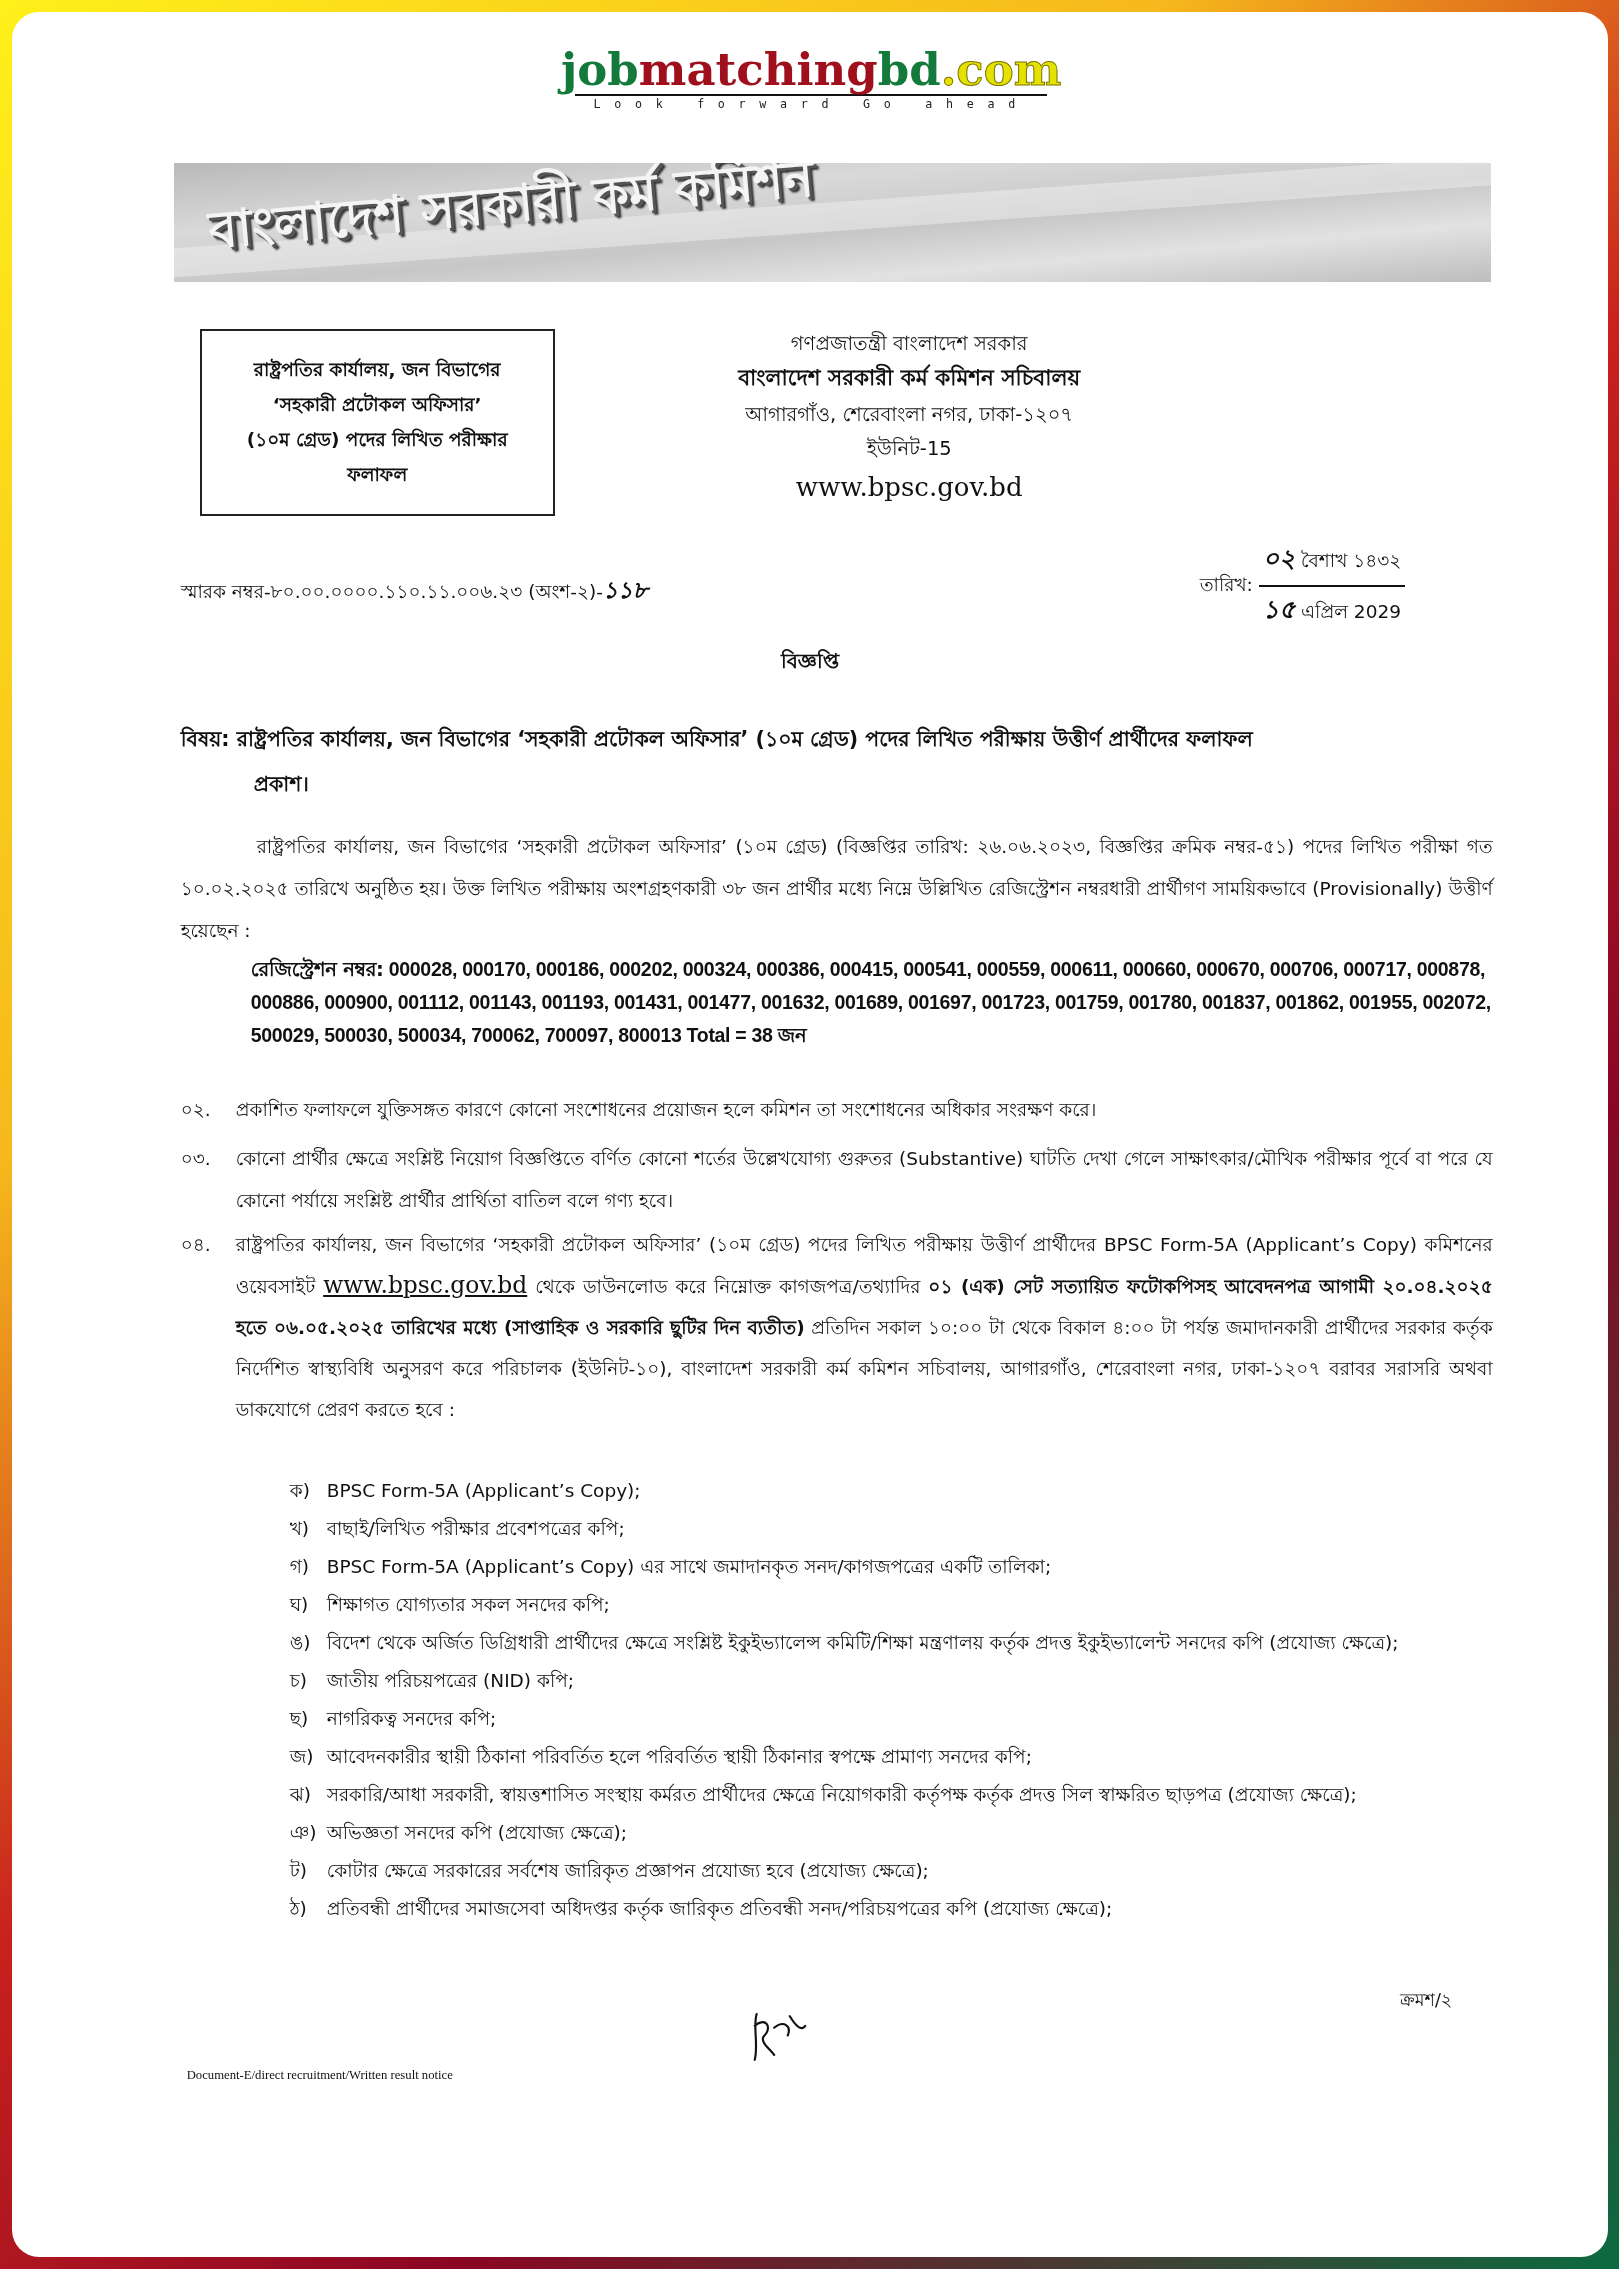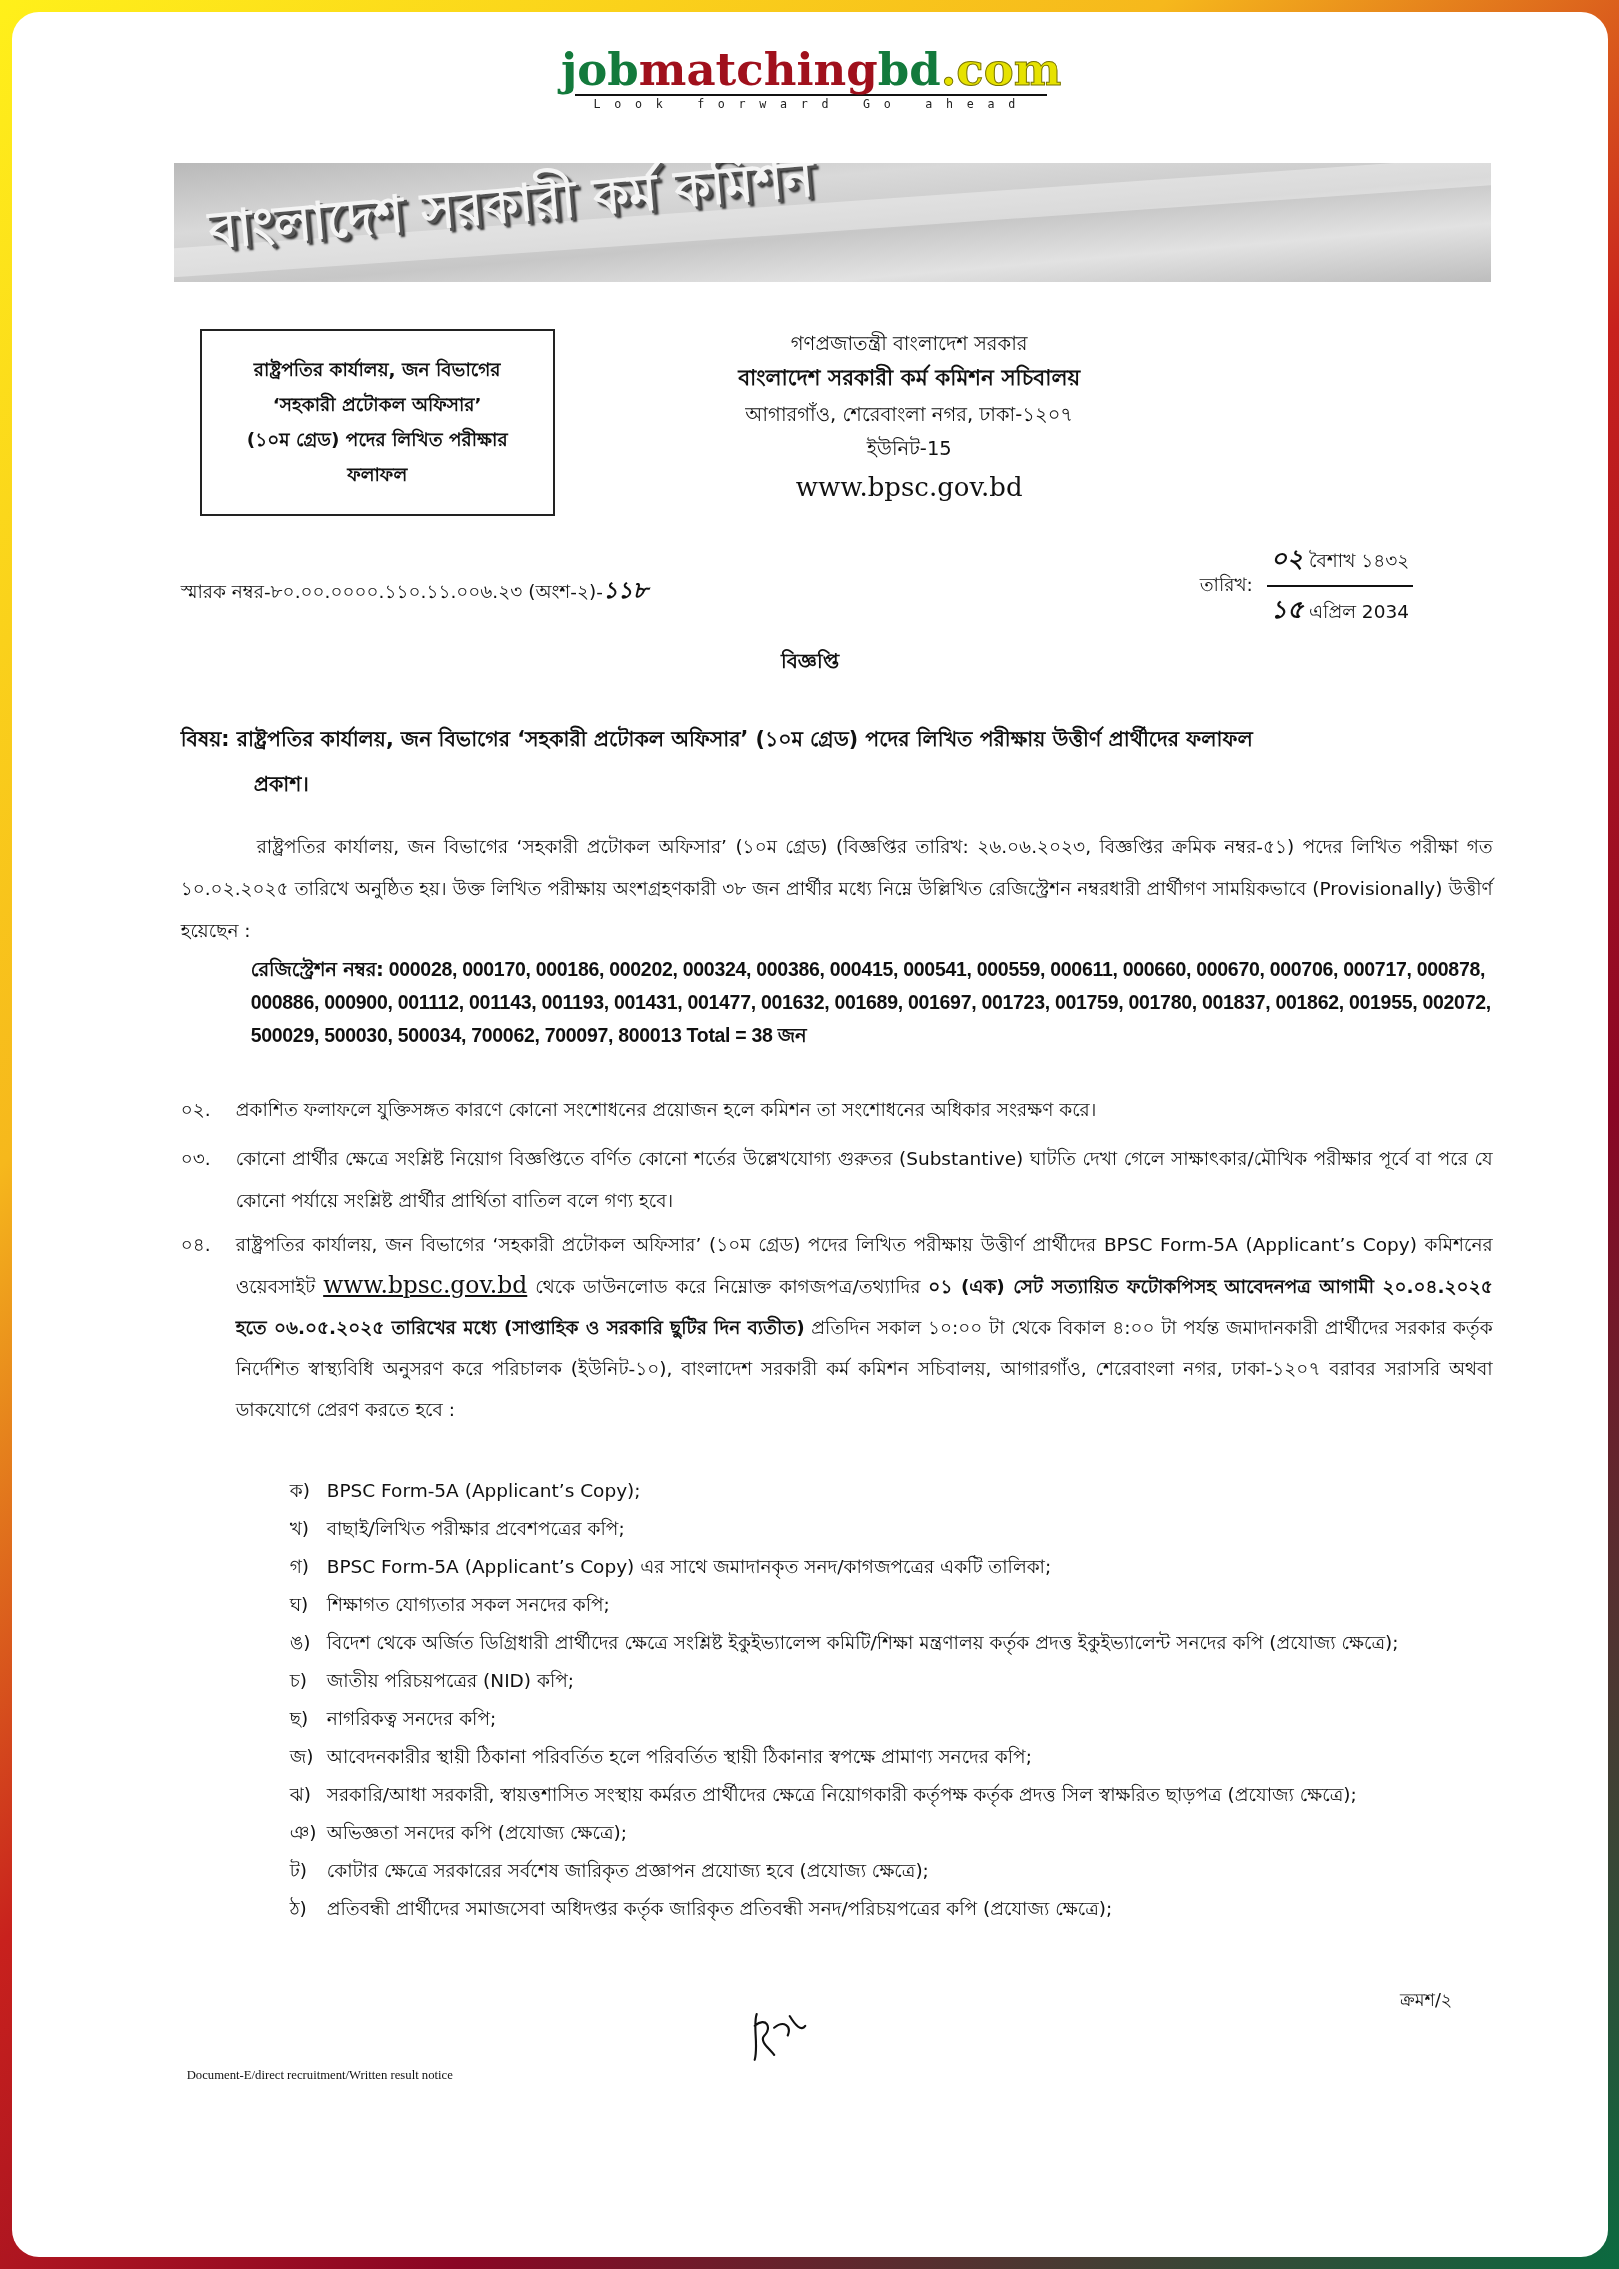--- a/index.html
+++ b/index.html
@@ -52,21 +52,21 @@
   .gov .l1 { font-size: 19.5px; line-height: 29px; }
   .gov .l2 { font-size: 21.5px; font-weight: bold; line-height: 39px; }
   .gov .l3 { font-size: 19.5px; line-height: 35px; }
   .gov .l4 { font-size: 19.5px; line-height: 33px; }
   .gov .l5 { font-family: "DejaVu Serif", serif; font-size: 26px; line-height: 45px; }
 
   
   .memo { position: absolute; left: 169px; top: 560px; font-family: "DejaVu Sans", sans-serif; font-size: 18.5px; }
   .memo .hand { font-weight: bold; font-size: 23px; font-style: italic; }
   .date-block { position: absolute; left: 1188px; top: 527px; font-family: "DejaVu Sans", sans-serif; font-size: 18.5px; display: flex; align-items: center; }
-  .date-frac { margin-left: 14px; display: flex; flex-direction: column; }
+  .date-frac { margin-left: 6px; display: flex; flex-direction: column; }
   .date-frac .top { border-bottom: 2px solid #111; padding: 0 3.9px 2.9px 3.9px; }
   .date-frac .bot { padding: 3.9px 3.9px 0 3.9px; }
   .date-frac .hand { font-weight: bold; font-size: 25px; font-style: italic; }
 
   
   .notice-head { position: absolute; left: 0; right: 0; top: 634px; text-align: center; font-family: "DejaVu Sans", sans-serif; font-weight: bold; font-size: 20px; }
 
   .subject { position: absolute; left: 169px; top: 705px; width: 1312px; font-family: "DejaVu Sans", sans-serif; font-weight: bold; font-size: 20.5px; line-height: 45px; }
   .subject .label { display: inline; }
   .subject .cont { padding-left: 73px; display: block; }
@@ -126,21 +126,21 @@
   </div>
 
   <div class="memo">
     <span>স্মারক নম্বর-৮০.০০.০০০০.১১০.১১.০০৬.২৩ (অংশ-২)-</span><span class="hand">১১৮</span>
   </div>
 
   <div class="date-block">
     <span>তারিখ:</span>
     <div class="date-frac">
       <div class="top"><span class="hand">০২</span> <span>বৈশাখ ১৪৩২</span></div>
-      <div class="bot"><span class="hand">১৫</span> <span>এপ্রিল 2034</span></div>
+      <div class="bot"><span class="hand">১৫</span> <span>এপ্রিল 2029</span></div>
     </div>
   </div>
 
   <div class="notice-head">বিজ্ঞপ্তি</div>
 
   <div class="subject">
     <span class="label">বিষয়:</span>
     <span>রাষ্ট্রপতির কার্যালয়, জন বিভাগের ‘সহকারী প্রটোকল অফিসার’ (১০ম গ্রেড) পদের লিখিত পরীক্ষায় উত্তীর্ণ প্রার্থীদের ফলাফল</span>
     <span class="cont">প্রকাশ।</span>
   </div>

